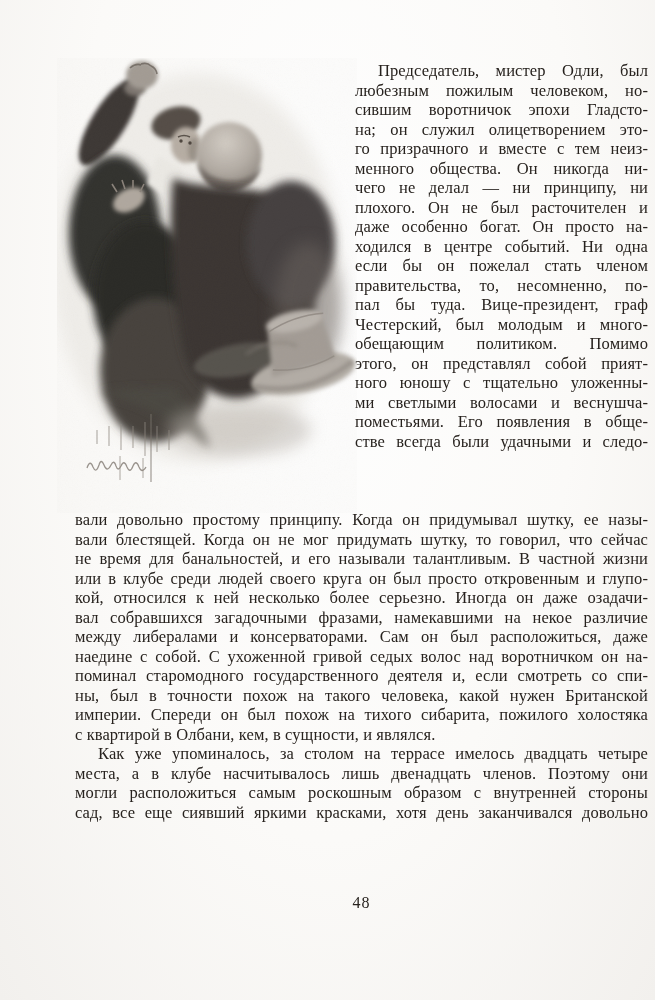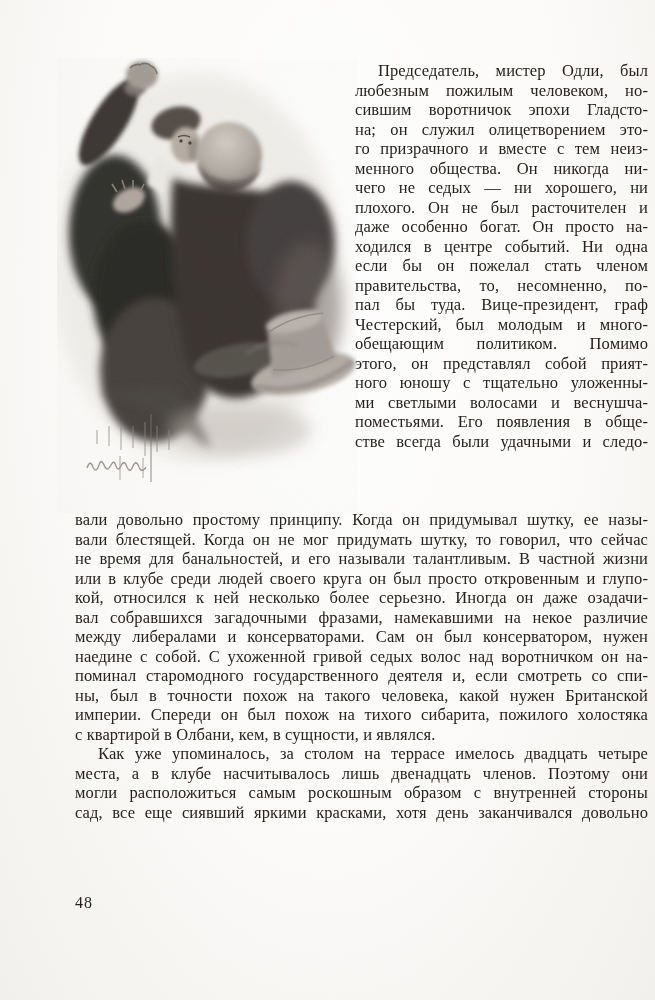--- a/index.html
+++ b/index.html
@@ -20,21 +20,21 @@
   .fullwidth { width:573px; }
   .tline {
     height:19.5px; line-height:19.5px; font-size:16.5px;
     text-align:justify; text-align-last:justify; -moz-text-align-last:justify;
     overflow:hidden; letter-spacing:0.1px;
   }
   .tline.indent { text-indent:23px; }
   .tline.noj { text-align-last:left; -moz-text-align-last:left; }
   .pagenum {
     position:absolute; left:75px; top:894px; width:573px;
-    font-size:16px; letter-spacing:1px;
+    text-align:center; font-size:16px; letter-spacing:1px;
   }
 </style>
 </head>
 <body>
 
 <div class="page">
   <div class="textblock">
 
     <div class="toprow">
       <figure class="illustration">
@@ -125,21 +125,21 @@
         </svg>
       </figure>
 
       <div class="column">
           <div class="tline indent">Председатель, мистер Одли, был</div>
           <div class="tline">любезным пожилым человеком, но-</div>
           <div class="tline">сившим воротничок эпохи Гладсто-</div>
           <div class="tline">на; он служил олицетворением это-</div>
           <div class="tline">го призрачного и вместе с тем неиз-</div>
           <div class="tline">менного общества. Он никогда ни-</div>
-          <div class="tline">чего не седых — ни хорошего, ни</div>
+          <div class="tline">чего не делал — ни принципу, ни</div>
           <div class="tline">плохого. Он не был расточителен и</div>
           <div class="tline">даже особенно богат. Он просто на-</div>
           <div class="tline">ходился в центре событий. Ни одна</div>
           <div class="tline">если бы он пожелал стать членом</div>
           <div class="tline">правительства, то, несомненно, по-</div>
           <div class="tline">пал бы туда. Вице-президент, граф</div>
           <div class="tline">Честерский, был молодым и много-</div>
           <div class="tline">обещающим политиком. Помимо</div>
           <div class="tline">этого, он представлял собой прият-</div>
           <div class="tline">ного юношу с тщательно уложенны-</div>
@@ -149,21 +149,21 @@
         </div>
     </div>
 
     <div class="fullwidth">
         <div class="tline">вали довольно простому принципу. Когда он придумывал шутку, ее назы-</div>
         <div class="tline">вали блестящей. Когда он не мог придумать шутку, то говорил, что сейчас</div>
         <div class="tline">не время для банальностей, и его называли талантливым. В частной жизни</div>
         <div class="tline">или в клубе среди людей своего круга он был просто откровенным и глупо-</div>
         <div class="tline">кой, относился к ней несколько более серьезно. Иногда он даже озадачи-</div>
         <div class="tline">вал собравшихся загадочными фразами, намекавшими на некое различие</div>
-        <div class="tline">между либералами и консерваторами. Сам он был консерватором, нужен</div>
+        <div class="tline">между либералами и консерваторами. Сам он был расположиться, даже</div>
         <div class="tline">наедине с собой. С ухоженной гривой седых волос над воротничком он на-</div>
         <div class="tline">поминал старомодного государственного деятеля и, если смотреть со спи-</div>
         <div class="tline">ны, был в точности похож на такого человека, какой нужен Британской</div>
         <div class="tline">империи. Спереди он был похож на тихого сибарита, пожилого холостяка</div>
         <div class="tline noj">с квартирой в Олбани, кем, в сущности, и являлся.</div>
       </div>
 
     <div class="fullwidth">
         <div class="tline indent">Как уже упоминалось, за столом на террасе имелось двадцать четыре</div>
         <div class="tline">места, а в клубе насчитывалось лишь двенадцать членов. Поэтому они</div>

